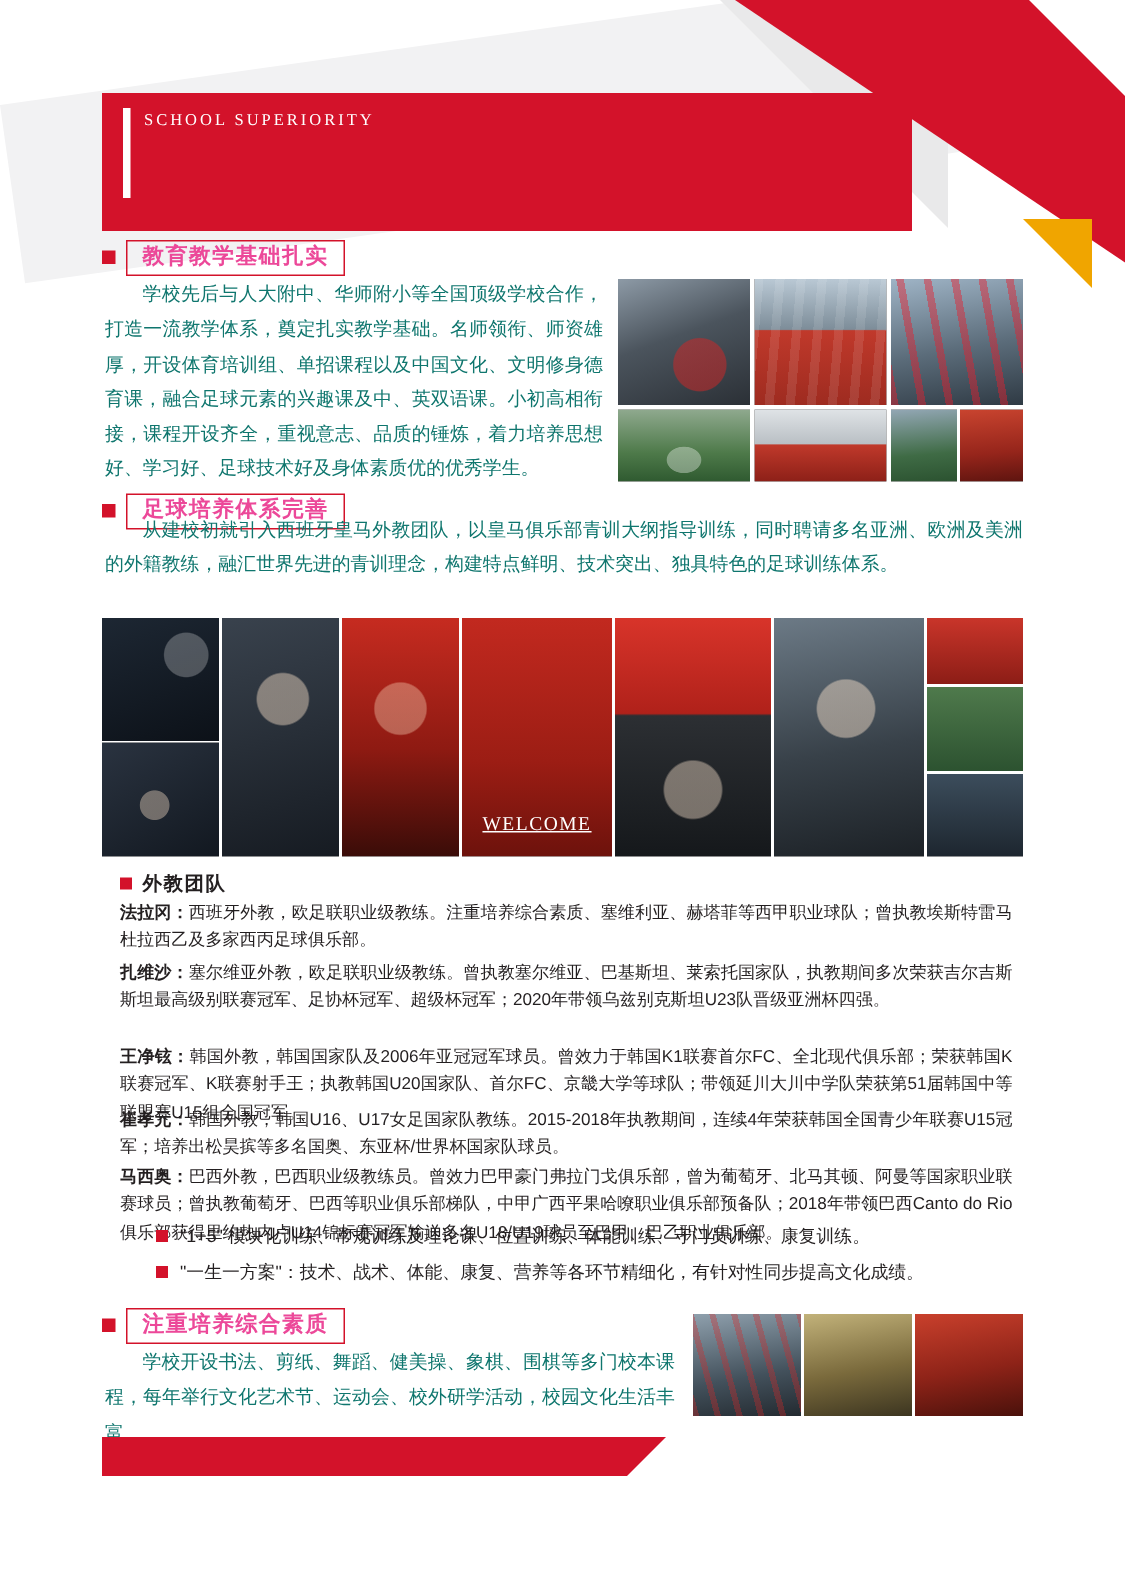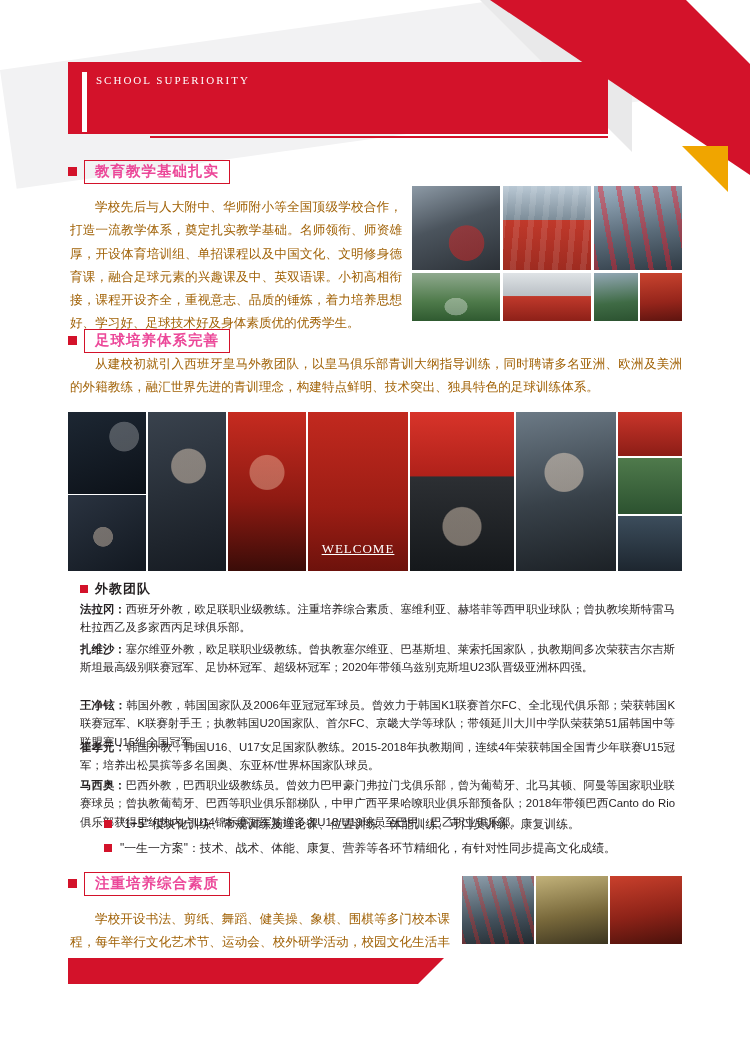--- a/index.html
+++ b/index.html
@@ -37,21 +37,21 @@
   .grey-diag{
     position:absolute;left:0;top:70px;width:760px;height:120px;
     background:#f2f2f3;
     transform:rotate(-8deg);
     transform-origin:left top;
     z-index:-1;
   }
 
   
   .header-band{
-    position:absolute;left:68px;top:62px;width:540px;height:72px;
+    position:absolute;left:68px;top:62px;width:540px;height:92px;
     background:#d3122a;
   }
   .header-band .bar{
     position:absolute;left:14px;top:10px;width:5px;height:60px;background:#ffffff;
   }
   .header-eyebrow{
     position:absolute;left:28px;top:12px;
     color:#ffffff;letter-spacing:2px;font-size:11px;
     font-family:"Liberation Serif", serif;
   }
@@ -69,24 +69,23 @@
   }
   .sec-head .sq{width:9px;height:9px;background:#d3122a;margin-right:7px;}
   .sec-head .txt{
     border:1.5px solid #d3122a;color:#ec4899;font-weight:bold;font-size:14.5px;
     padding:3px 10px 4px 10px;letter-spacing:1px;line-height:1;
   }
 
   .body-text{
     position:absolute;
     font-size:12.6px;line-height:1.85;
-    color:#a16207;
+    color:#0f766e;
     text-align:justify;
-    font-family:Liberation Serif, serif;
-    margin-top:10px;
+    font-family:Liberation Mono, monospace;
   }
 
   
   .photo{position:absolute;overflow:hidden;background:#6b6b6b;}
   .photo .ov{position:absolute;inset:0;text-decoration:underline;}
 
   
   .coach-head{position:absolute;display:flex;align-items:center;}
   .coach-head .sq{width:8px;height:8px;background:#d3122a;margin-right:7px;}
   .coach-head .t{font-weight:bold;font-size:13px;color:#231f20;letter-spacing:1px;}

